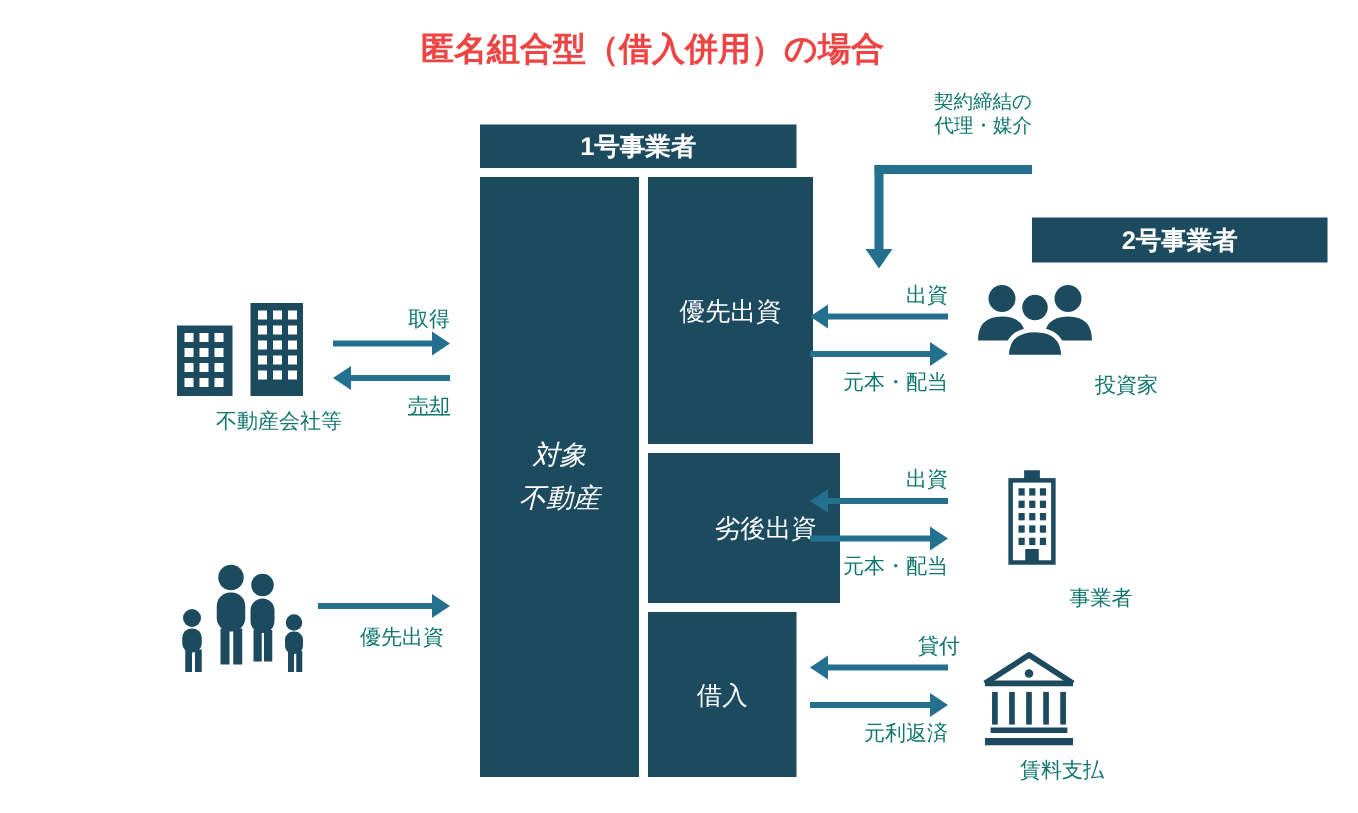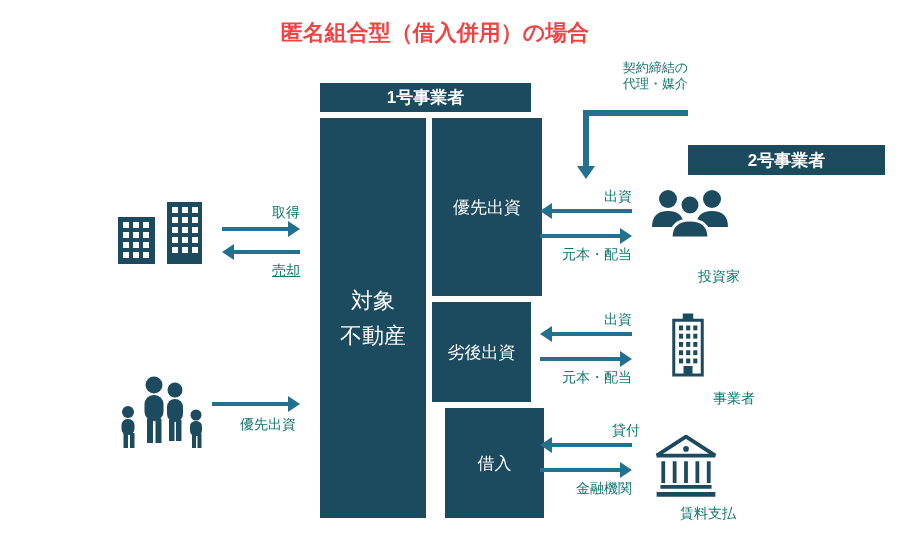--- a/index.html
+++ b/index.html
@@ -65,28 +65,28 @@
 </style>
 </head>
 <body>
 
 <div class="canvas">
 
   <div class="title" style="left:115px; top:18px; width:640px;">匿名組合型（借入併用）の場合</div>
 
   <div class="box hdr" style="left:320px; top:83px; width:211px; height:29px;">1号事業者</div>
 
-  <div class="box multiline" style="left:320px; top:118px; width:106px; height:400px; font-size:22px; line-height:1.6;">対象
+  <div class="box multiline" style="left:320px; top:118px; width:106px; height:400px; font-size:18px; line-height:1.6;font-style:italic;">対象
 不動産</div>
 
   <div class="box" style="left:432px; top:118px; width:110px; height:178px;">優先出資</div>
 
-  <div class="box" style="left:432px; top:302px; width:99px; height:100px;">劣後出資</div>
-
-  <div class="box" style="left:432px; top:408px; width:99px; height:110px;margin-left:13px;">借入</div>
+  <div class="box" style="left:432px; top:302px; width:99px; height:100px;padding-left:29px;">劣後出資</div>
+
+  <div class="box" style="left:432px; top:408px; width:99px; height:110px;">借入</div>
 
   <div class="box hdr" style="left:688px; top:99px; width:197px; height:30px;margin-top:46px;">2号事業者</div>
 
   <div class="lbl multiline" style="left:576px; top:60px; width:112px; font-size:13px;">契約締結の
 代理・媒介</div>
 
   <div>
     <div class="bent-seg" style="left:583px; top:110px; width:105px; height:6px;"></div>
     <div class="bent-seg" style="left:583px; top:110px; width:6px; height:56px;"></div>
     <div class="bent-head" style="left:577px; top:166px;"></div>
@@ -118,20 +118,21 @@
         <rect class="ic-w" x="68" y="27" width="6" height="6"></rect>
         <rect class="ic-w" x="78" y="27" width="6" height="6"></rect>
       <rect class="ic-w" x="58" y="37" width="6" height="6"></rect>
         <rect class="ic-w" x="68" y="37" width="6" height="6"></rect>
         <rect class="ic-w" x="78" y="37" width="6" height="6"></rect>
       <rect class="ic-w" x="58" y="47" width="6" height="6"></rect>
         <rect class="ic-w" x="68" y="47" width="6" height="6"></rect>
         <rect class="ic-w" x="78" y="47" width="6" height="6"></rect>
     </svg>
   </span>
+  <div class="lbl" style="left:92px; top:272px; width:136px;">不動産会社等</div>
 
   <div class="lbl" style="left:222px; top:204px; width:78px;">取得</div>
   <div class="h-arrow right" style="left:222px; top:227px; width:66px;"></div>
   <div class="h-arrow left" style="left:234px; top:250px; width:66px;"></div>
   <div class="lbl" style="left:222px; top:262px; width:78px;text-decoration:underline;">売却</div>
 
   <span class="abs" style="left:114px; top:374px;">
     <svg width="94" height="80" viewBox="0 0 94 80">
       <circle class="ic-f" cx="40" cy="11" r="8.5"></circle>
       <rect class="ic-f" x="30.5" y="21" width="19" height="26" rx="9"></rect>
@@ -162,21 +163,21 @@
   <span class="abs" style="left:648px; top:184px;">
     <svg width="84" height="64" viewBox="0 0 84 64">
       <circle class="ic-f" cx="20" cy="15" r="9"></circle>
       <path class="ic-f" d="M4 43 q0 -16 16 -16 q16 0 16 16 z"></path>
       <circle class="ic-f" cx="64" cy="15" r="9"></circle>
       <path class="ic-f" d="M48 43 q0 -16 16 -16 q16 0 16 16 z"></path>
       <circle class="ic-fw" cx="42" cy="21" r="10" stroke-width="3"></circle>
       <path class="ic-fw" d="M23 54 q0 -18 19 -18 q19 0 19 18 z" stroke-width="3"></path>
     </svg>
   </span>
-  <div class="lbl" style="left:648px; top:248px; width:92px;margin-top:20px;">投資家</div>
+  <div class="lbl" style="left:680px; top:248px; width:92px;">投資家</div>
 
   <div class="lbl" style="left:540px; top:311px; width:92px;">出資</div>
   <div class="h-arrow left" style="left:552px; top:332px; width:80px;"></div>
   <div class="h-arrow right" style="left:540px; top:357px; width:80px;"></div>
   <div class="lbl" style="left:540px; top:369px; width:92px;">元本・配当</div>
 
   <span class="abs" style="left:664px; top:302px;">
     <svg width="48" height="86" viewBox="0 0 64 88">
       <rect class="ic-s" x="13" y="11" width="38" height="73" stroke-width="4"></rect>
       <rect class="ic-f" x="25" y="2" width="14" height="9"></rect>
@@ -196,21 +197,21 @@
         <rect class="ic-f" x="29.5" y="62" width="5.5" height="6.5"></rect>
         <rect class="ic-f" x="39" y="62" width="5.5" height="6.5"></rect>
       <rect class="ic-f" x="26" y="72" width="12" height="12"></rect>
     </svg>
   </span>
   <div class="lbl" style="left:663px; top:390px; width:92px;">事業者</div>
 
   <div class="lbl" style="left:548px; top:422px; width:92px;">貸付</div>
   <div class="h-arrow left" style="left:552px; top:443px; width:80px;"></div>
   <div class="h-arrow right" style="left:540px; top:468px; width:80px;"></div>
-  <div class="lbl" style="left:540px; top:480px; width:92px;">金融機関</div>
+  <div class="lbl" style="left:540px; top:480px; width:92px;">元利返済</div>
 
   <span class="abs" style="left:650px; top:430px;">
     <svg width="72" height="72" viewBox="0 0 76 72">
       <path class="ic-s" d="M7 25 L38 5 L69 25" stroke-width="4" stroke-linejoin="round"></path>
       <circle class="ic-f" cx="38" cy="18" r="3"></circle>
       <line class="ic-s" x1="7" y1="25" x2="69" y2="25" stroke-width="4"></line>
       <line class="ic-s" x1="14" y1="31" x2="14" y2="54" stroke-width="4"></line>
       <line class="ic-s" x1="26" y1="31" x2="26" y2="54" stroke-width="4"></line>
       <line class="ic-s" x1="38" y1="31" x2="38" y2="54" stroke-width="4"></line>
       <line class="ic-s" x1="50" y1="31" x2="50" y2="54" stroke-width="4"></line>

